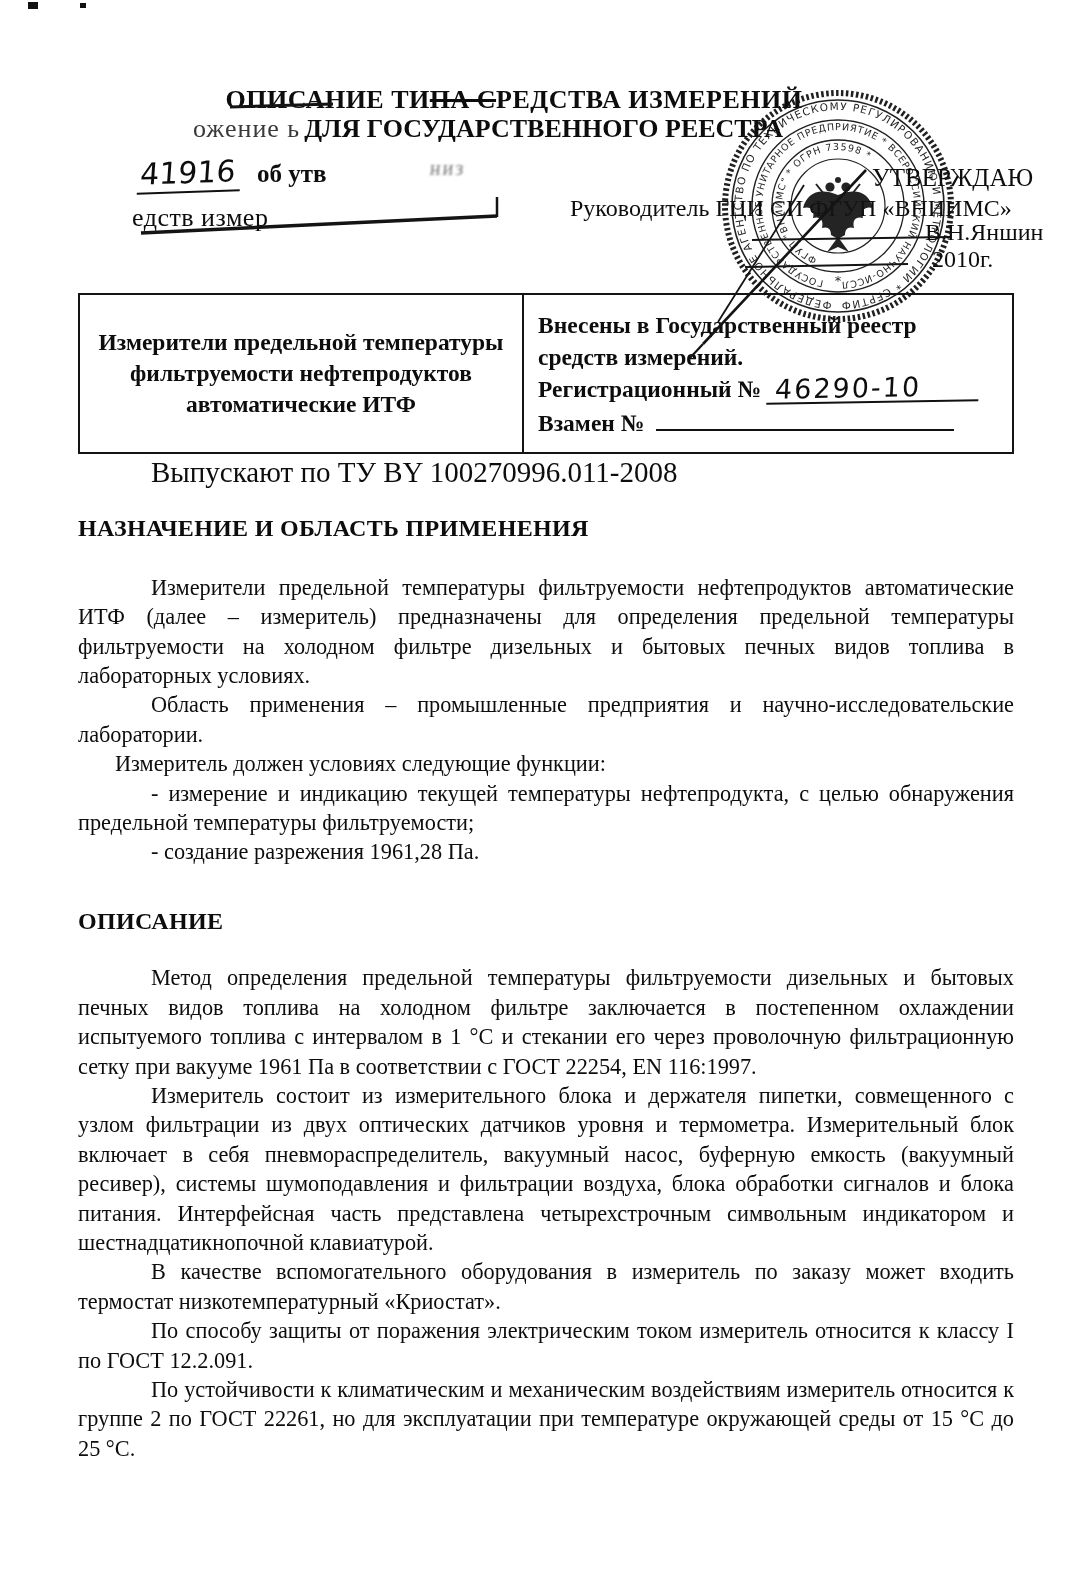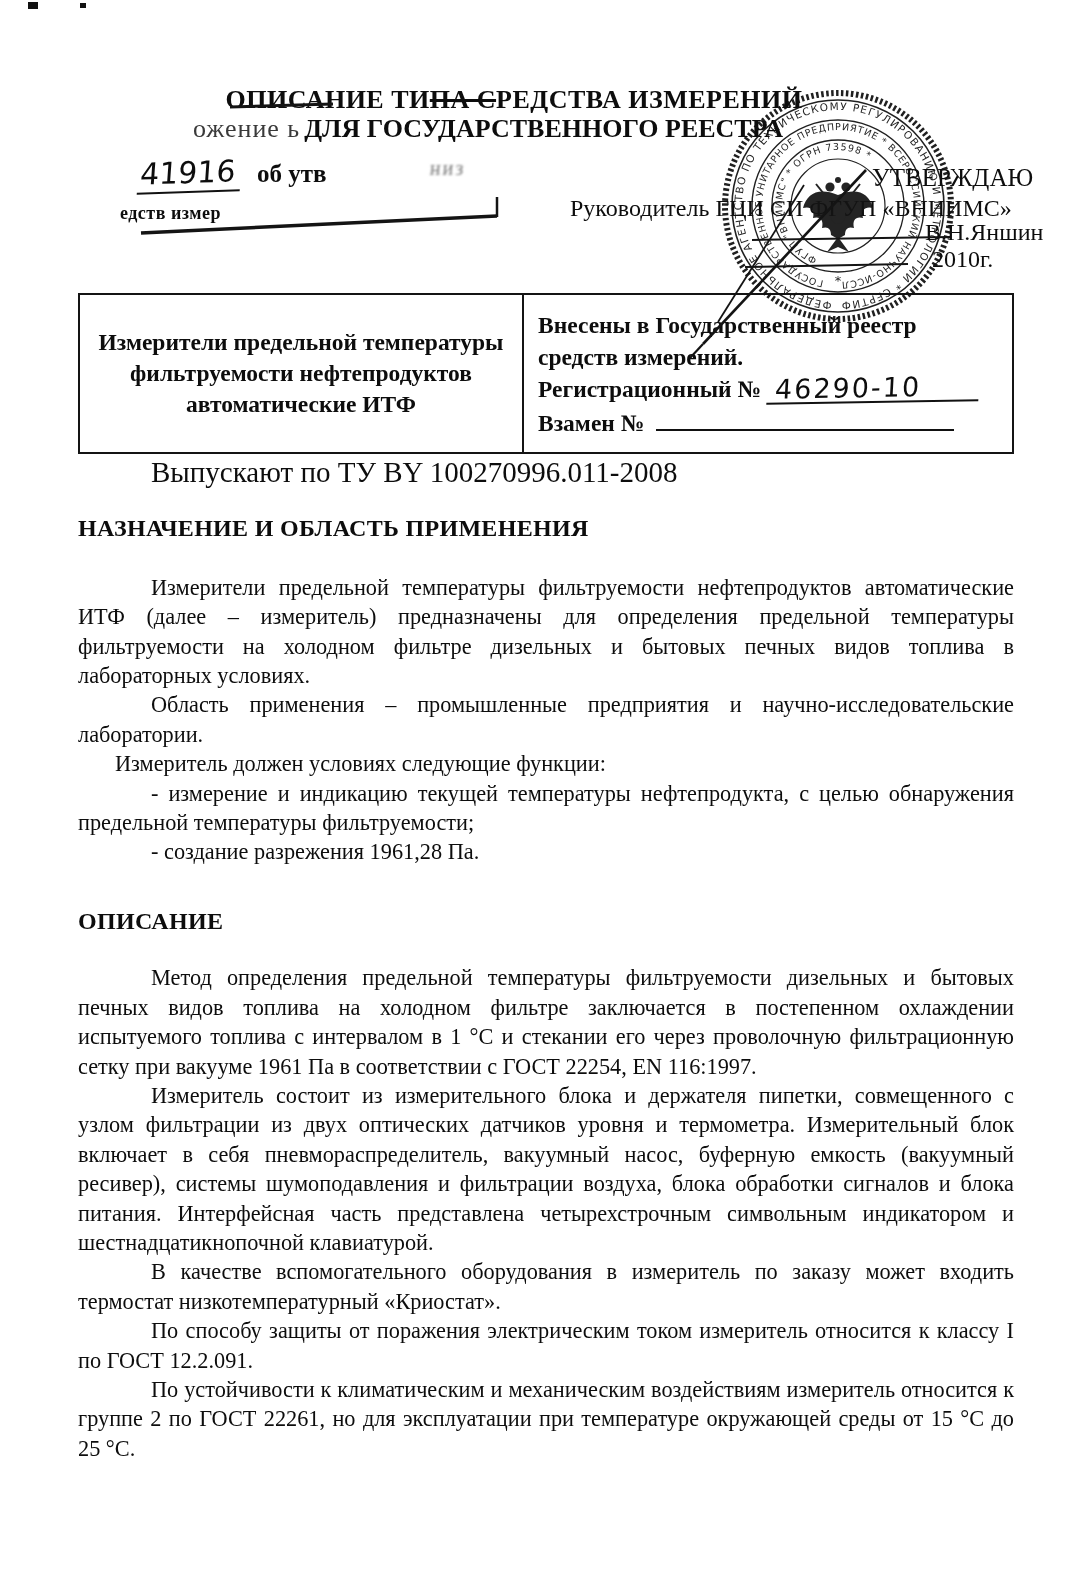--- a/index.html
+++ b/index.html
@@ -30,21 +30,21 @@
     border-bottom:2.5px solid #111; padding:0 6px 1px 2px;
   }
   .frag-obutv{
     position:absolute; top:160px; left:257px; font-size:25px; font-weight:bold;
   }
   .smudge{
     position:absolute; top:157px; left:430px; font-size:20px; color:#777;
     filter:blur(1.1px); letter-spacing:2px; transform:skewX(-5deg);
   }
   .frag-edstv{
-    position:absolute; top:203px; left:120px; font-size:18px; font-weight:bold;
+    position:absolute; top:203px; left:132px; font-size:26px; font-weight:normal;
     letter-spacing:0.5px; filter:blur(0.2px);
   }
   .hdr-lines{position:absolute; top:0; left:0; z-index:6; pointer-events:none;}
   
   .approve-label{position:absolute; top:164px; left:872px; font-size:25px; z-index:3; white-space:nowrap;}
   .approve-title{position:absolute; top:195px; left:570px; font-size:24px; z-index:3; white-space:nowrap;}
   .approve-name{position:absolute; top:219px; left:925px; font-size:24px; z-index:3; white-space:nowrap;}
   .approve-year{position:absolute; top:246px; left:932px; font-size:24px; z-index:3; white-space:nowrap;}
   
   .stamp{position:absolute; top:88px; left:720px; width:236px; height:236px; z-index:4; opacity:0.93;}

